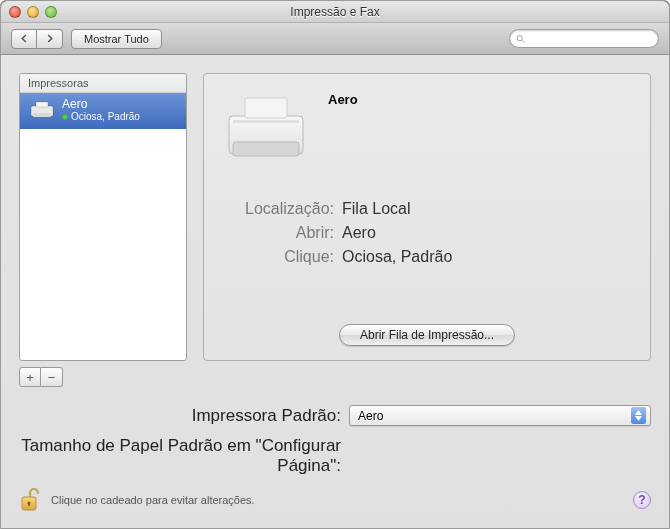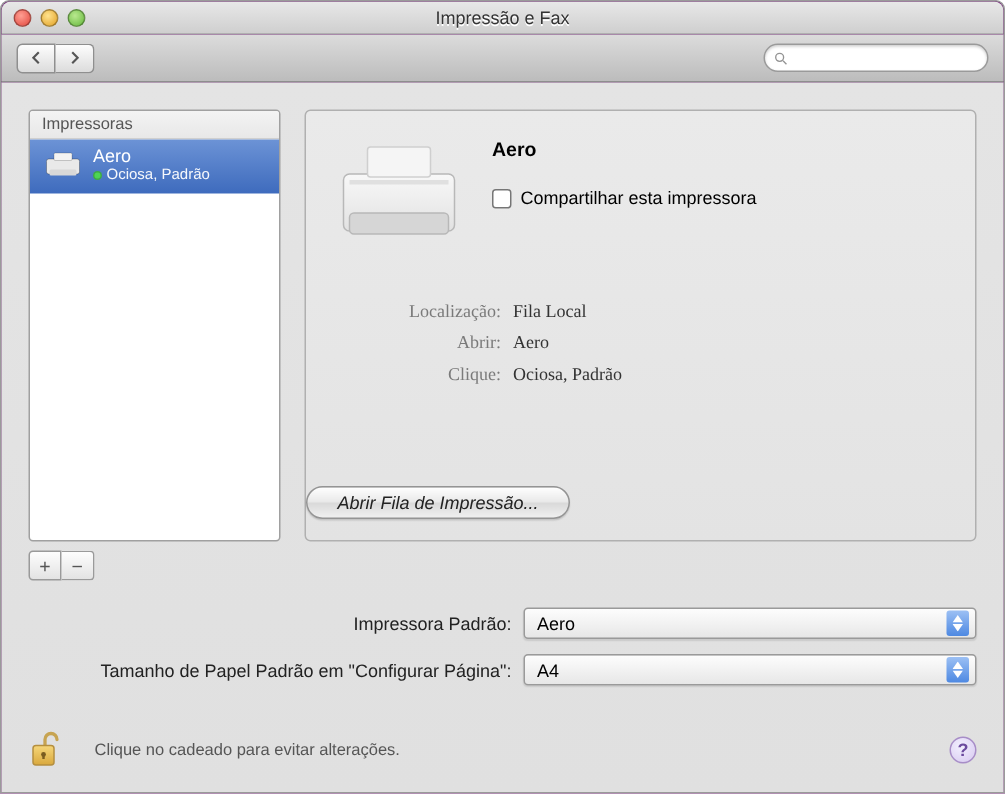--- a/index.html
+++ b/index.html
@@ -1,18 +1,18 @@
 <!DOCTYPE html>
 <html><head>
 <meta charset="utf-8">
 <style>
   * { box-sizing: border-box; margin: 0; padding: 0; }
   body { font-family: "Lucida Grande", "Helvetica Neue", Arial, sans-serif; font-size: 11px; background: #fff; width: 670px; height: 529px; overflow: hidden; }
   
-  .window { width: 670px; height: 529px; background: #701a75; border: 1px solid #9a9a9a; border-radius: 6px 6px 0 0; position: relative; }
+  .window { width: 670px; height: 529px; background: #404040; border: 1px solid #9a9a9a; border-radius: 6px 6px 0 0; position: relative; }
   
   .titlebar { height: 22px; background: linear-gradient(#e8e8e8, #cfcfcf); border-bottom: 1px solid #b0b0b0; border-radius: 6px 6px 0 0; position: relative; display: flex; align-items: center; }
   .traffic { display: flex; gap: 6px; margin-left: 8px; }
   .tl { width: 12px; height: 12px; border-radius: 50%; border: 0.5px solid rgba(0,0,0,0.3); }
   .tl.red { background: radial-gradient(circle at 40% 35%, #ff9f93, #e1473d); }
   .tl.yellow { background: radial-gradient(circle at 40% 35%, #ffe38f, #e1a024); }
   .tl.green { background: radial-gradient(circle at 40% 35%, #b9e88f, #65b83c); }
   .title { position: absolute; left: 0; right: 0; text-align: center; font-size: 12px; color: #333; text-shadow: 0 1px 0 #fff; pointer-events: none; }
   
   .toolbar { height: 32px; background: linear-gradient(#dcdcdc, #bcbcbc); border-bottom: 1px solid #8e8e8e; display: flex; align-items: center; padding: 0 10px; gap: 8px; }
@@ -48,35 +48,35 @@
   
   .panel { flex: 1; border: 1px solid #b0b0b0; border-radius: 4px; background: linear-gradient(#eaeaea, #e3e3e3); padding: 14px 18px; height: 288px; position: relative; }
   .panel-top { display: flex; gap: 18px; }
   .printer-ill { width: 88px; height: 80px; display: flex; align-items: center; justify-content: center; }
   .panel-info { flex: 1; padding-top: 4px; }
   .pname { font-size: 13px; font-weight: bold; margin-bottom: 18px; }
   .ckrow { display: flex; align-items: center; gap: 6px; font-size: 12px; }
   .ckrow input { width: 13px; height: 13px; }
   
   .meta { margin-top: 32px; margin-left: 12px; }
-  .meta-row { display: flex; margin-bottom: 6px; font-size: 12px; font-family: Liberation Serif, serif; }
+  .meta-row { display: flex; margin-bottom: 6px; font-size: 16px; }
   .meta-k { width: 100px; text-align: right; color: #7a7a7a; margin-right: 8px; }
   .meta-v { color: #333; }
   
-  .panel-btns { position: absolute; bottom: 14px; left: 0; right: 0; display: flex; justify-content: space-between; gap: 18px; font-style: italic; }
+  .panel-btns { position: absolute; bottom: 14px; left: 0; right: 0; display: flex; justify-content: center; gap: 18px; }
   .aqua { height: 22px; padding: 0 20px; background: linear-gradient(#fefefe, #e9e9e9 48%, #d9d9d9 52%, #f0f0f0); border: 1px solid #949494; border-radius: 11px; font-size: 12px; color: #222; box-shadow: 0 1px 1px rgba(0,0,0,0.15); display: flex; align-items: center; }
   
   .defaults { margin-top: 18px; }
   .def-row { display: flex; align-items: center; margin-bottom: 10px; }
-  .def-lbl { flex: 0 0 330px; text-align: right; font-size: 12px; color: #222; padding-right: 8px; }
+  .def-lbl { flex: 0 0 330px; text-align: right; font-size: 17px; color: #222; padding-right: 8px; }
   .popup { flex: 1; height: 21px; background: linear-gradient(#fdfdfd, #e7e7e7); border: 1px solid #9a9a9a; border-radius: 3px; display: flex; align-items: center; padding: 0 4px 0 8px; font-size: 12px; box-shadow: 0 1px 1px rgba(0,0,0,0.1); position: relative; }
   .popup-arrows { width: 15px; height: 17px; background: linear-gradient(#9cc0f4, #4e89e2); border-radius: 2px; display: flex; flex-direction: column; align-items: center; justify-content: center; gap: 1px; margin-left: auto; }
   .popup-arrows svg { width: 7px; height: 5px; }
   
-  .footer { position: absolute; left: 18px; right: 18px; bottom: 14px; display: flex; align-items: center; gap: 20px; }
+  .footer { position: absolute; left: 18px; right: 18px; bottom: 14px; display: flex; align-items: center; gap: 8px; }
   .lock { width: 24px; height: 28px; display: flex; align-items: center; justify-content: center; }
   .footer-txt { font-size: 11px; color: #555; }
   .help { width: 18px; height: 18px; border-radius: 50%; border: 1px solid #a78dc7; background: radial-gradient(circle at 40% 35%, #f2efff, #d7c9ef); color: #6b4a9e; display: flex; align-items: center; justify-content: center; font-size: 12px; font-weight: bold; margin-left: auto; }
 </style>
 </head>
 <body>
 
 <div class="window">
 
   <div class="titlebar">
@@ -94,20 +94,21 @@
         <svg viewBox="0 0 10 10">
             <path d="M6.5 1 L2.5 5 L6.5 9" fill="none" stroke="#555" stroke-width="1.6"></path>
           </svg>
       </div>
       <div class="seg-btn">
         <svg viewBox="0 0 10 10">
             <path d="M3.5 1 L7.5 5 L3.5 9" fill="none" stroke="#555" stroke-width="1.6"></path>
           </svg>
       </div>
     </div>
+    <div class="pill-btn">Mostrar Tudo</div>
     <div class="spacer"></div>
     <div class="search">
       <svg viewBox="0 0 12 12">
           <circle cx="5" cy="5" r="3.5" fill="none" stroke="#666" stroke-width="1.2"></circle>
           <line x1="8" y1="8" x2="11" y2="11" stroke="#666" stroke-width="1.2"></line>
         </svg>
       <input type="text" placeholder="" style="">
     </div>
   </div>
 
@@ -151,24 +152,20 @@
               <defs>
                   <linearGradient id="g1" x1="0" y1="0" x2="0" y2="1">
                     <stop offset="0" stop-color="#f8f8f8"></stop>
                     <stop offset="1" stop-color="#e2e2e2"></stop>
                   </linearGradient>
                 </defs>
             </svg>
           </div>
           <div class="panel-info">
             <div class="pname">Aero</div>
-            <label class="ckrow">
-              <input type="checkbox" style="">
-              <span>Compartilhar esta impressora</span>
-            </label>
           </div>
         </div>
 
         <div class="meta">
           <div class="meta-row">
             <div class="meta-k">Localização:</div>
             <div class="meta-v">Fila Local</div>
           </div>
           <div class="meta-row">
             <div class="meta-k">Abrir:</div>
@@ -197,31 +194,20 @@
                 <path d="M3.5 0 L7 5 L0 5 Z" fill="#fff"></path>
               </svg>
             <svg viewBox="0 0 7 5">
                 <path d="M3.5 5 L7 0 L0 0 Z" fill="#fff"></path>
               </svg>
           </div>
         </div>
       </div>
       <div class="def-row">
         <div class="def-lbl">Tamanho de Papel Padrão em "Configurar Página":</div>
-        <div class="popup">
-          <span>A4</span>
-          <div class="popup-arrows">
-            <svg viewBox="0 0 7 5">
-                <path d="M3.5 0 L7 5 L0 5 Z" fill="#fff"></path>
-              </svg>
-            <svg viewBox="0 0 7 5">
-                <path d="M3.5 5 L7 0 L0 0 Z" fill="#fff"></path>
-              </svg>
-          </div>
-        </div>
       </div>
     </div>
 
     <div class="footer">
       <div class="lock">
         <svg width="22" height="26" viewBox="0 0 22 26">
           <path d="M10 10 V6 a4 4 0 0 1 8 0" fill="none" stroke="#c7a452" stroke-width="2.2" stroke-linecap="round"></path>
           <rect x="2" y="10" width="14" height="13" rx="2" fill="url(#lg)" stroke="#b58f3f"></rect>
           <circle cx="9" cy="16" r="1.6" fill="#7a5c20"></circle>
           <rect x="8.2" y="16" width="1.6" height="3" fill="#7a5c20"></rect>

